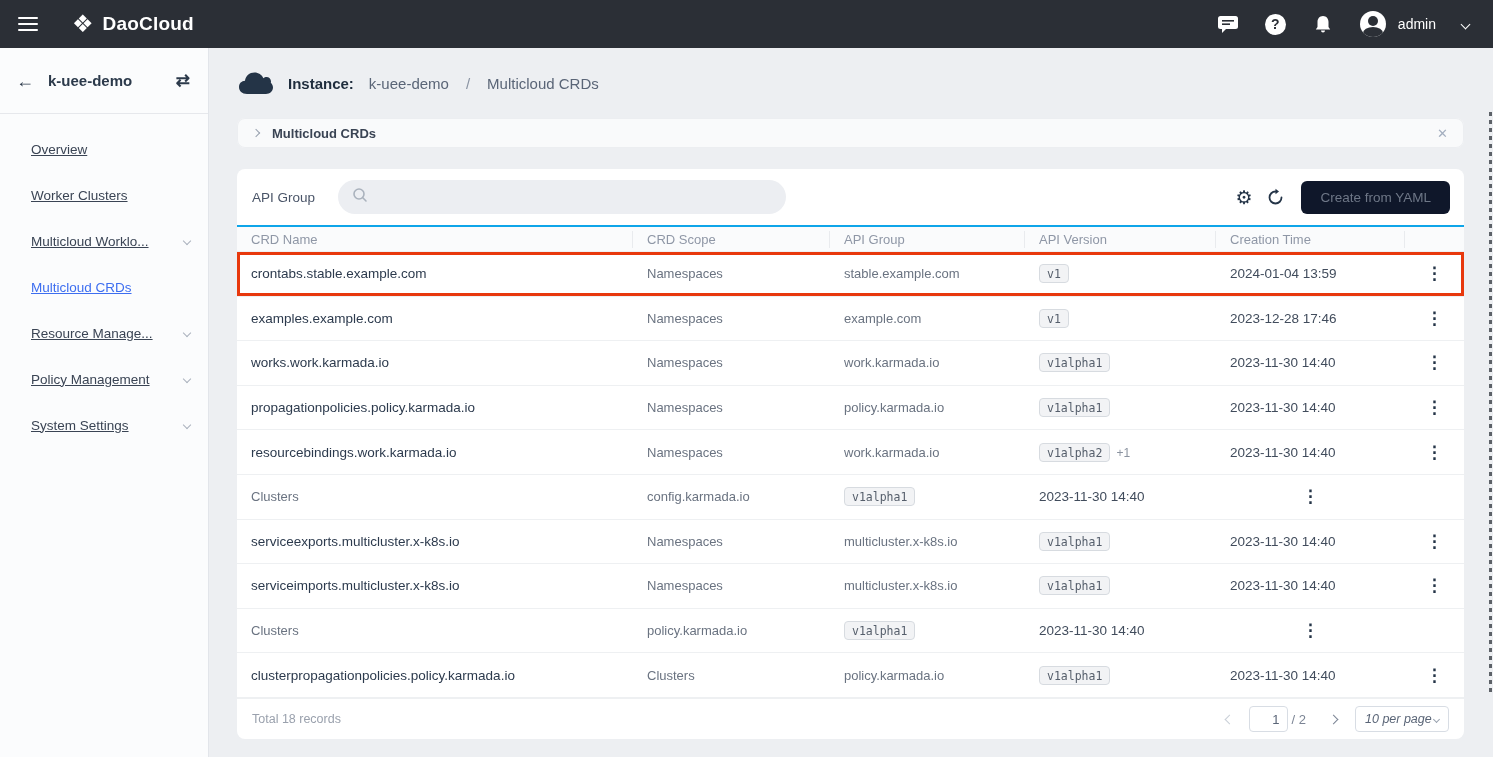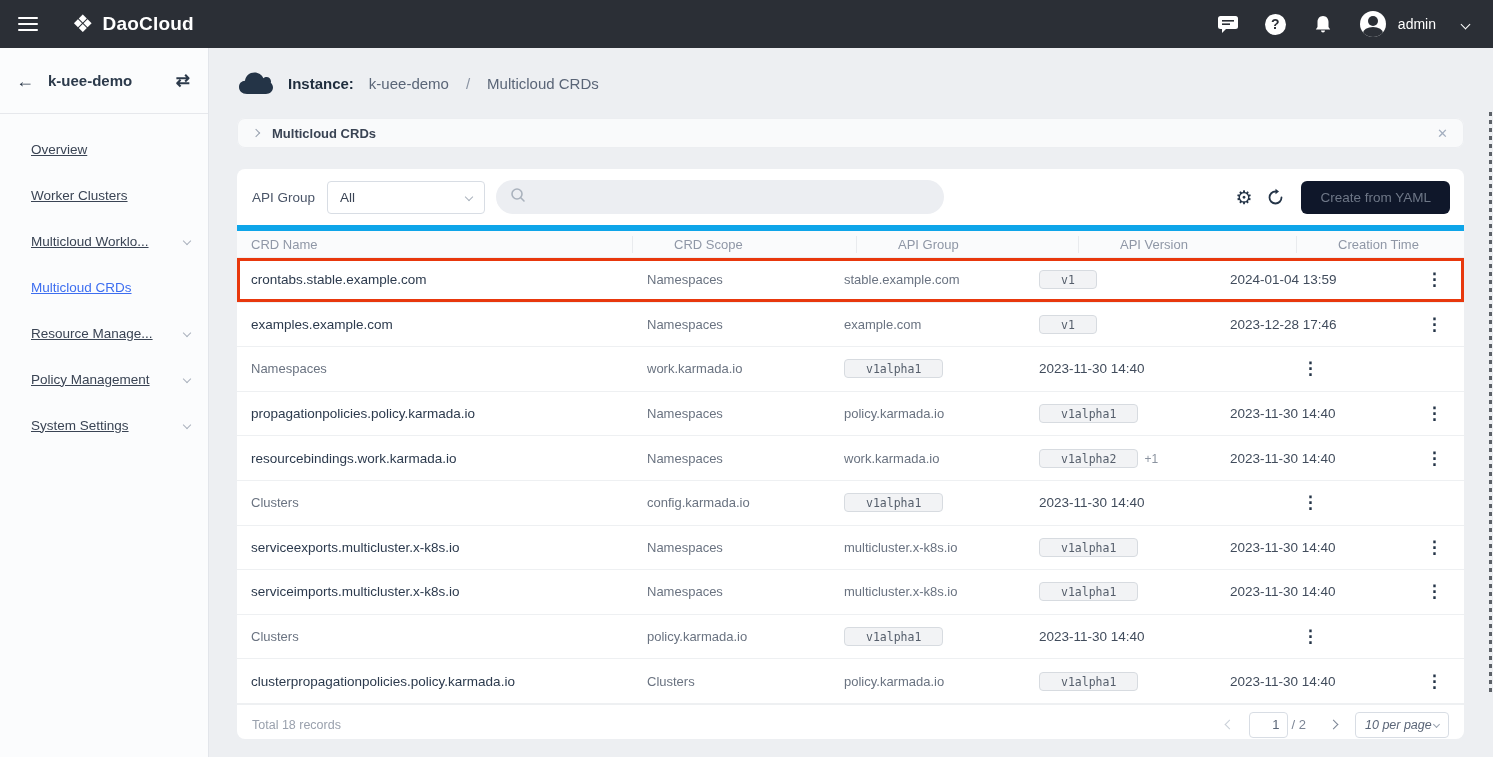--- a/index.html
+++ b/index.html
@@ -75,31 +75,31 @@
     font-size:13.5px; color:#3a4454; margin-left:8px; font-family:"Liberation Sans",sans-serif; }
   .tool-spacer { flex:1; }
   .gear-btn { font-size:19px; color:#243447; cursor:pointer; margin-right:14px; line-height:1; }
   .refresh-btn { cursor:pointer; margin-right:16px; display:flex; }
   .yaml-btn { height:33px; padding:0 19px; background:#0f172a; border-radius:6px;
     display:flex; align-items:center; font-size:13.5px; color:#6e7787; cursor:pointer; }
 
   
   .tbl { flex:1; display:flex; flex-direction:column; }
   .thead, .trow { display:grid; grid-template-columns:396px 197px 195px 191px 189px 1fr; }
-  .thead { height:33px; align-items:center; background:#fafbfc;
-    border-top:6px solid #0ea5e9; border-bottom:1px solid #eef0f2; flex:0 0 auto;gap:27px; }
+  .thead { height:27px; align-items:center; background:#fafbfc;
+    border-top:2px solid #0ea5e9; border-bottom:1px solid #eef0f2; flex:0 0 auto; }
   .th { font-size:13px; color:#8f97a6; padding:0 14px; height:17px; line-height:17px;
     border-right:1px solid #e9ebee; }
   .th.last { border-right:none; }
   .trow { height:44.6px; align-items:center; border-bottom:1px solid #eef0f2; background:#fff; }
   .trow.highlighted { box-shadow:inset 0 0 0 3px #e8380d; }
   .td { padding:0 14px; font-size:13px; color:#6a7381; white-space:nowrap; overflow:hidden; }
   .td.name { font-size:13.5px; color:#2c3a4d; }
   .td.time { font-size:13.5px; color:#414c5c; }
-  .badge { display:inline-block; padding:2px 21px 1px; background:#f2f3f5; border:1px solid #d7dbe0;
+  .badge { display:inline-block; padding:2px 7px 1px; background:#f2f3f5; border:1px solid #d7dbe0;
     border-radius:4px; font-family:"DejaVu Sans Mono", monospace; font-size:11.5px; color:#555e6b; }
   .extra { font-size:12px; color:#8b93a0; margin-left:6px; }
   .td.act { text-align:center; padding:0; }
   .kebab { font-size:17px; color:#243447; font-weight:bold; cursor:pointer;
     letter-spacing:0; line-height:1; display:inline-block; }
 
   
   .tfoot { height:41px; flex:0 0 auto; border-top:1px solid #eef0f2; display:flex;
     align-items:center; padding:0 15px; }
   .total-text { font-size:12.5px; color:#9aa1ad; }
@@ -209,24 +209,20 @@
   <div class="tabbar">
     <span class="chev right"></span>
     <span class="tab-title">Multicloud CRDs</span>
     <span class="tab-close">✕</span>
   </div>
 
   <div class="card">
 
     <div class="toolbar">
       <span class="filter-label">API Group</span>
-      <div class="select-box">
-        <span class="val">All</span>
-        <span class="chev down"></span>
-      </div>
       <div class="search-pill">
         <span>
           <svg width="16" height="16" viewBox="0 0 16 16">
               <circle cx="7" cy="7" r="5" fill="none" stroke="#aab2bd" stroke-width="1.6"></circle>
               <line x1="10.8" y1="10.8" x2="14" y2="14" stroke="#aab2bd" stroke-width="1.6" stroke-linecap="round"></line>
             </svg>
         </span>
         <input type="text" placeholder="" style="">
       </div>
       <div class="tool-spacer"></div>
@@ -262,20 +258,21 @@
       <div class="trow">
         <div class="td name">examples.example.com</div>
         <div class="td">Namespaces</div>
         <div class="td">example.com</div>
         <div class="td"><span class="badge">v1</span><span class="extra"></span></div>
         <div class="td time">2023-12-28 17:46</div>
         <div class="td act"><span class="kebab">⋮</span></div>
       </div>
 
       <div class="trow">
+        <div class="td name">works.work.karmada.io</div>
         <div class="td">Namespaces</div>
         <div class="td">work.karmada.io</div>
         <div class="td"><span class="badge">v1alpha1</span><span class="extra"></span></div>
         <div class="td time">2023-11-30 14:40</div>
         <div class="td act"><span class="kebab">⋮</span></div>
       </div>
 
       <div class="trow">
         <div class="td name">propagationpolicies.policy.karmada.io</div>
         <div class="td">Namespaces</div>

